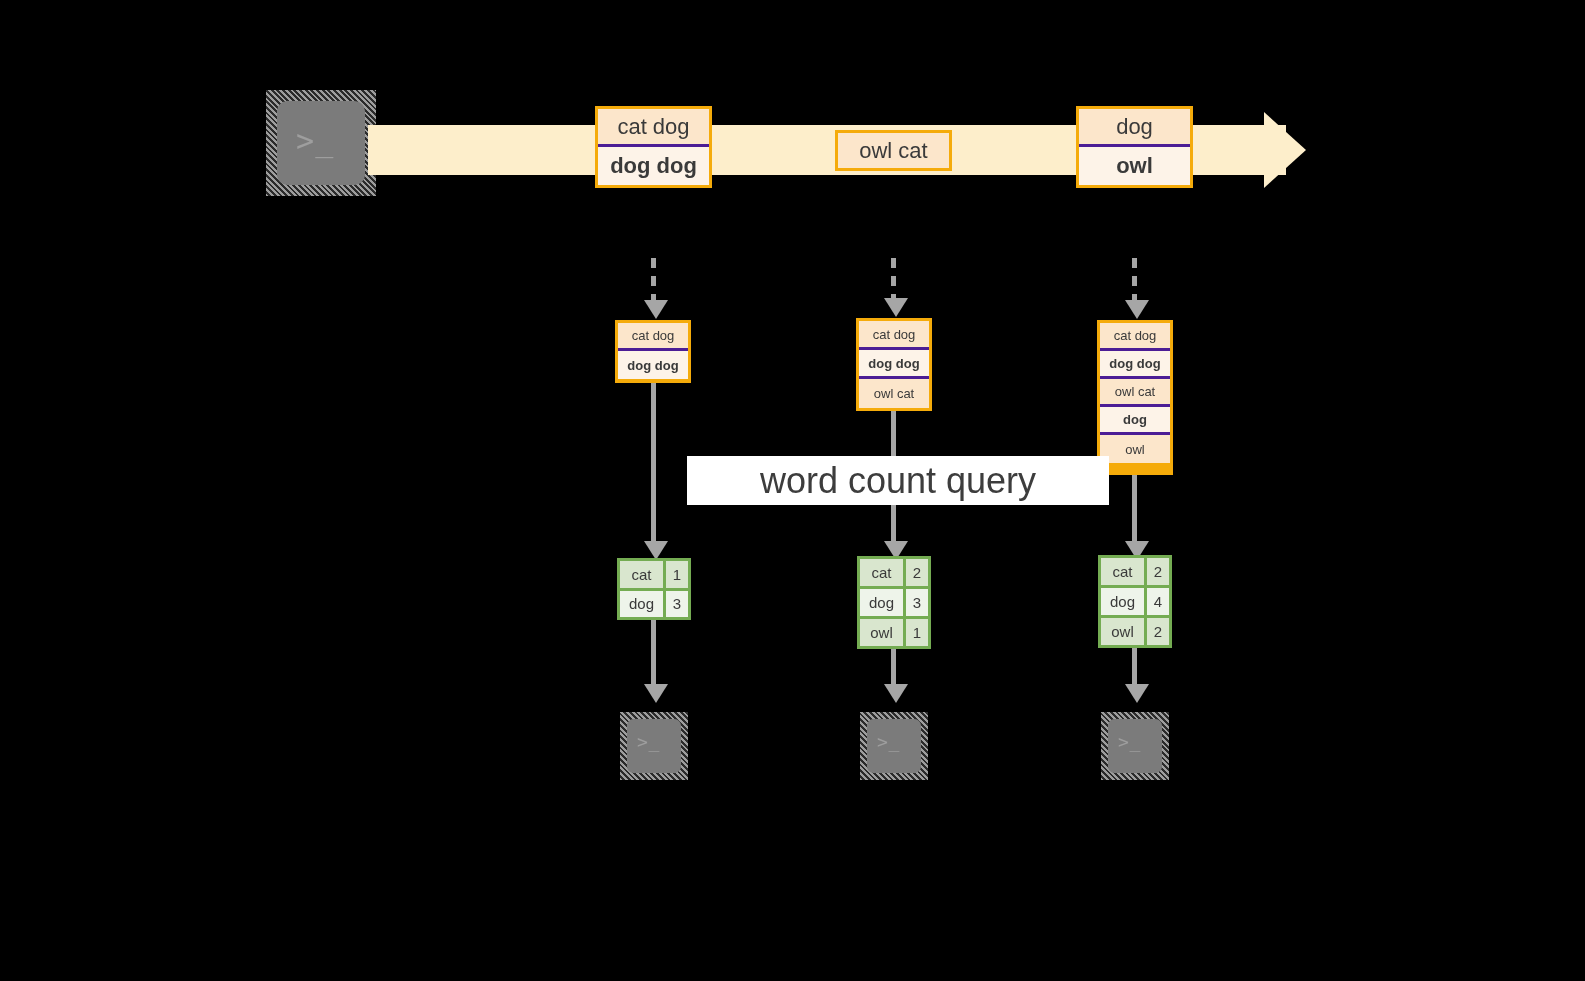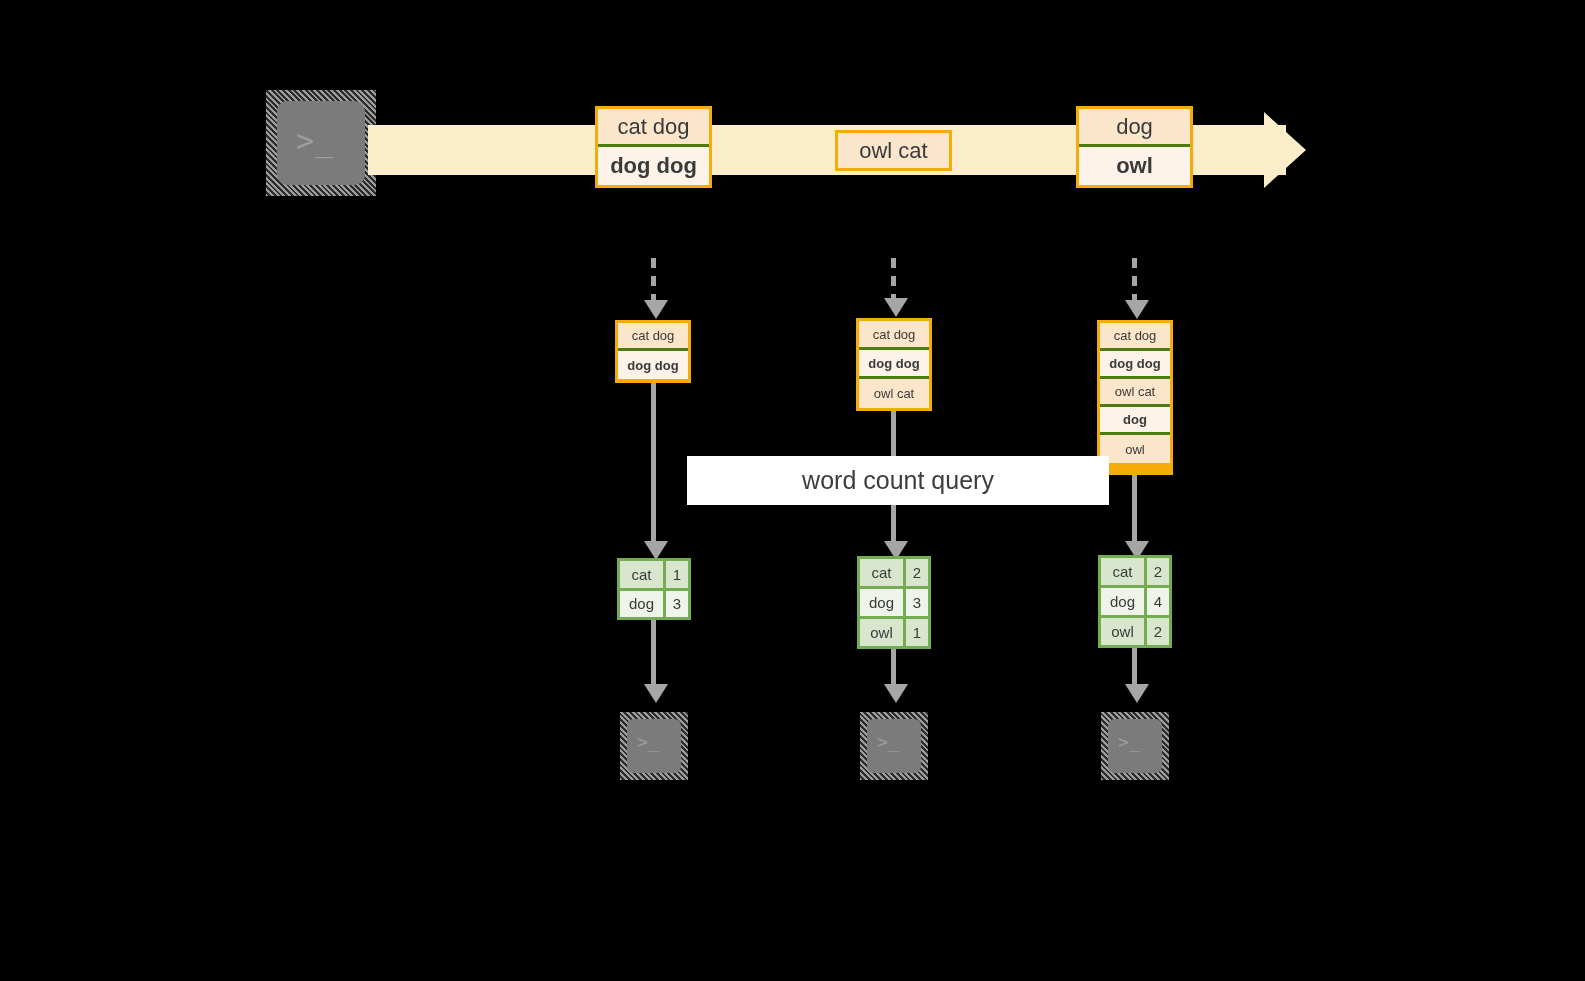--- a/index.html
+++ b/index.html
@@ -20,21 +20,21 @@
   
   .stream-band{position:absolute;background:#fdeecb;}
   .stream-head{position:absolute;width:0;height:0;
       border-top:38px solid transparent;border-bottom:38px solid transparent;
       border-left:42px solid #fdeecb;}
 
   
   .otab{position:absolute;box-sizing:border-box;border:3px solid #f5ab0a;background:#f5ab0a;}
   .otab .cell{box-sizing:border-box;text-align:center;white-space:nowrap;
       display:flex;align-items:center;justify-content:center;
-      border-bottom:3px solid #4d7c0f;overflow:hidden;}
+      border-bottom:3px solid #4c1d95;overflow:hidden;}
   .otab .cell:last-child{border-bottom:none;}
   .otab .cell.a{background:#fce6cb;}
   .otab .cell.b{background:#fdf3e8;font-weight:bold;}
 
   
   .gtab{position:absolute;box-sizing:border-box;border:3px solid #74ac52;background:#74ac52;
         display:flex;flex-direction:column;}
   .gtab .grow{display:flex;border-bottom:3px solid #74ac52;flex:1 1 auto;}
   .gtab .grow:last-child{border-bottom:none;}
   .gtab .gc{box-sizing:border-box;display:flex;align-items:center;justify-content:center;
@@ -116,21 +116,21 @@
   <div class="vline" style="left:651px;top:383px;height:165px;"></div>
   <div class="vhead" style="left:644px;top:541px;"></div>
 
   <div class="vline" style="left:891px;top:411px;height:137px;"></div>
   <div class="vhead" style="left:884px;top:541px;"></div>
 
   <div class="vline" style="left:1132px;top:475px;height:73px;"></div>
   <div class="vhead" style="left:1125px;top:541px;"></div>
 
   <div class="banner" style="left:687px;top:456px;width:422px;height:49px;">
-    <span style="font-size:25px;">word count query</span>
+    <span style="font-size:36px;">word count query</span>
   </div>
 
   <div class="gtab" style="left:617px;top:558px;width:74px;height:62px;">
     <div class="grow a">
       <div class="gc k" style="width:46px;font-size:15px;">cat</div>
       <div class="gc v" style="flex:1;font-size:15px;">1</div>
     </div>
     <div class="grow b">
       <div class="gc k" style="width:46px;font-size:15px;">dog</div>
       <div class="gc v" style="flex:1;font-size:15px;">3</div>

